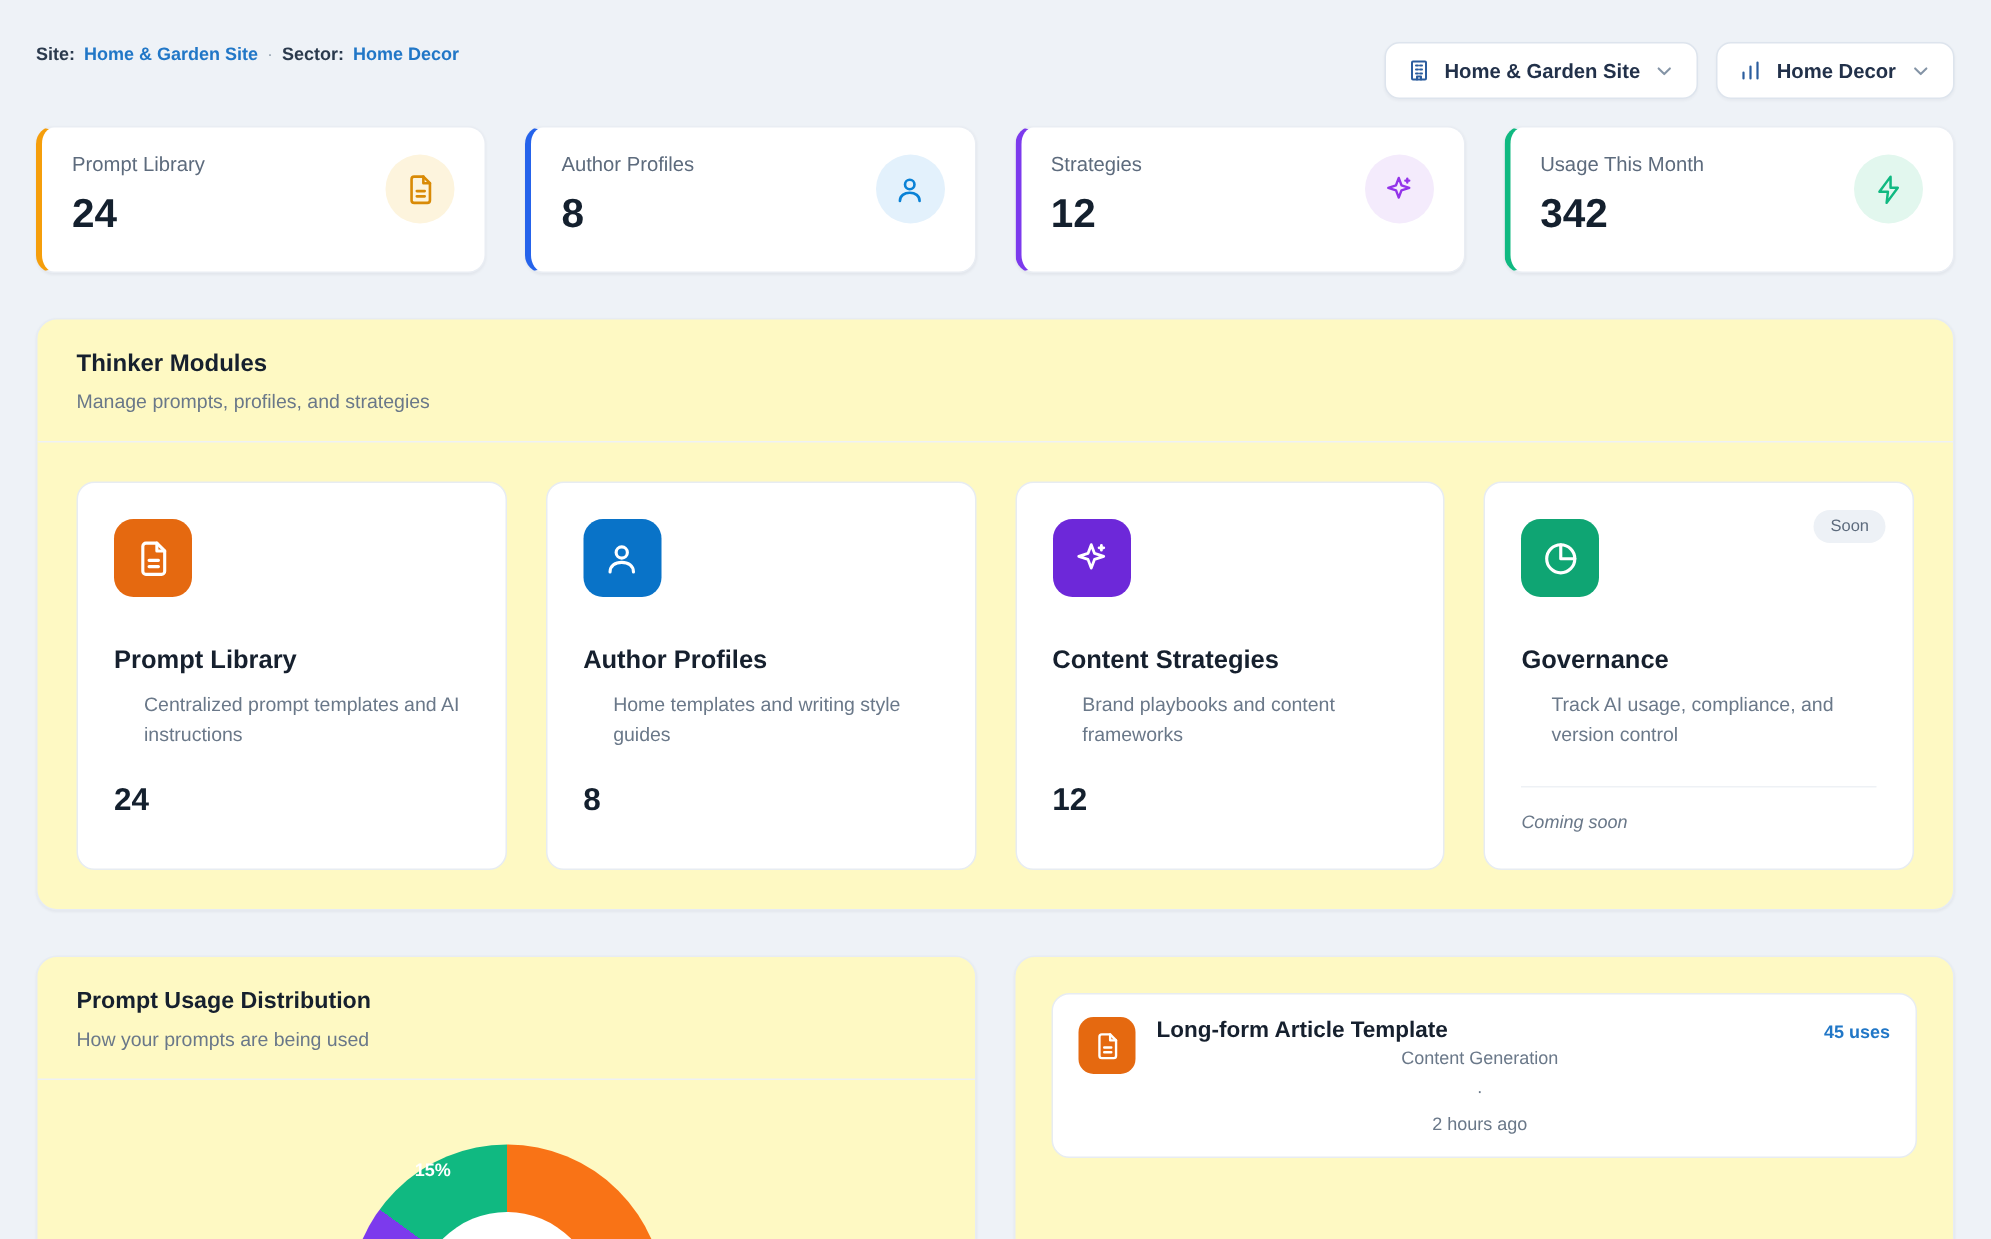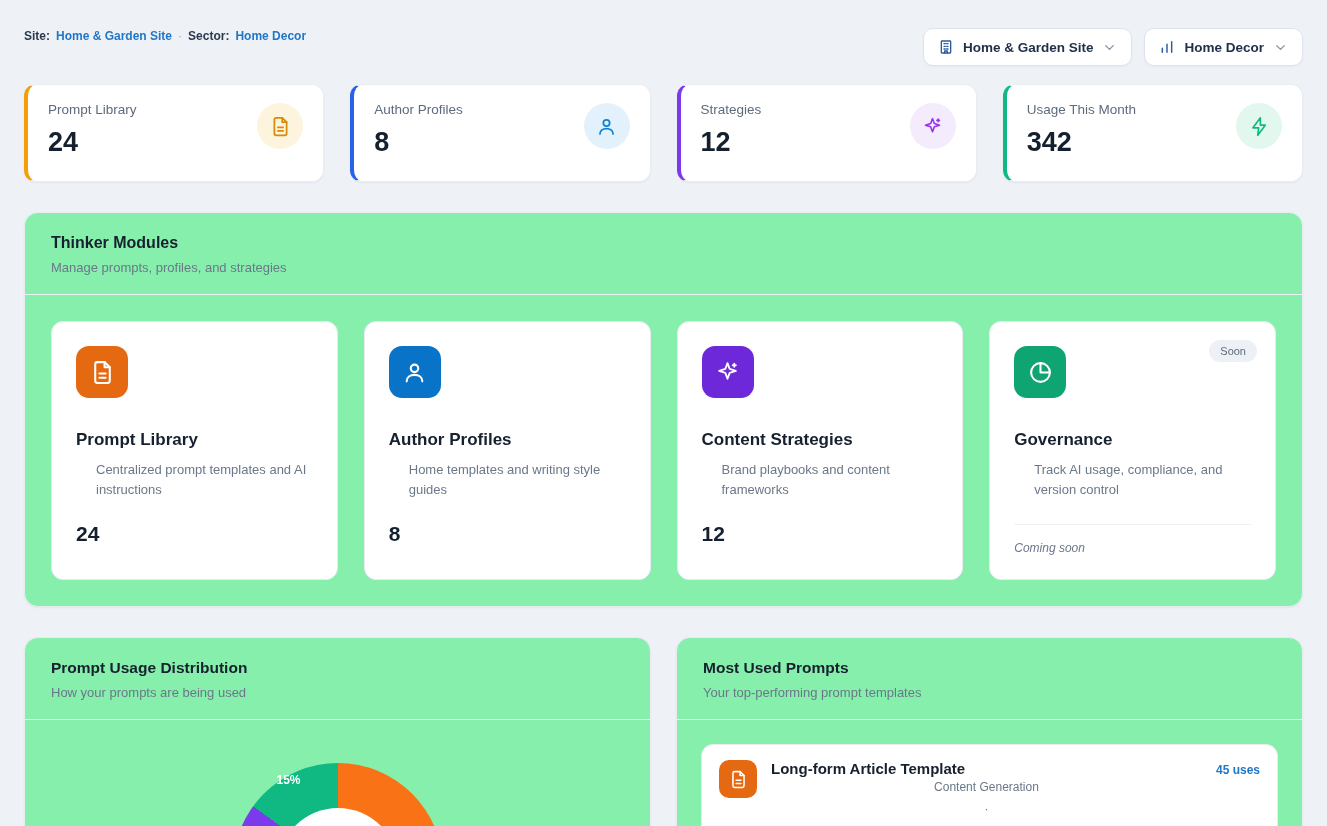--- a/index.html
+++ b/index.html
@@ -43,21 +43,21 @@
   .stat-icon { position:absolute; top:18px; right:20px; width:46px; height:46px; border-radius:50%;
     display:flex; align-items:center; justify-content:center; }
   .stat-icon svg { width:21px; height:21px; }
   .si-orange { background:#fdf4dd; color:#d98a06; }
   .si-blue   { background:#e3f1fc; color:#0b82d6; }
   .si-purple { background:#f4ebfc; color:#9333ea; }
   .si-green  { background:#e2f7ee; color:#10b981; }
 
   
   .panel {
-    background:#86efac; border-radius:14px; border:1px solid #e7ecf3;
+    background:#fef9c3; border-radius:14px; border:1px solid #e7ecf3;
     box-shadow:0 1px 2px rgba(16,24,40,.05); margin-top:30px; overflow:hidden;
   }
   .panel-head { padding:21px 26px 19px; border-bottom:1px solid #eef1f5; }
   .panel-title { font-size:16px; font-weight:700; color:#16202e; }
   .panel-sub { font-size:13px; color:#6a7889; margin-top:8px; }
 
   
   .modules-grid { display:grid; grid-template-columns:repeat(4,1fr); gap:26px; padding:26px; }
   .module-card {
     border:1px solid #e7ecf2; border-radius:12px; padding:24px; position:relative;
@@ -255,24 +255,20 @@
         <div class="panel-sub">How your prompts are being used</div>
       </div>
       <div class="chart-body">
         <div class="donut" style="background: conic-gradient(rgb(249, 115, 22) 0%, rgb(249, 115, 22) 45%, rgb(59, 130, 246) 45%, rgb(59, 130, 246) 78.5%, rgb(124, 58, 237) 78.5%, rgb(124, 58, 237) 85%, rgb(16, 185, 129) 85%, rgb(16, 185, 129) 100%);">
           <span class="donut-label">15%</span>
         </div>
       </div>
     </div>
 
     <div class="panel" style="margin-top:0;">
-      <div class="panel-head">
-        <div class="panel-title" style="font-size:15.5px;">Most Used Prompts</div>
-        <div class="panel-sub">Your top-performing prompt templates</div>
-      </div>
       <div class="prompt-list">
         <div class="prompt-item">
           <div class="prompt-item-icon">
             <svg viewBox="0 0 24 24" fill="none" stroke="currentColor" stroke-width="2" stroke-linecap="round" stroke-linejoin="round">
                 <path d="M14 2H7a2 2 0 0 0-2 2v16a2 2 0 0 0 2 2h10a2 2 0 0 0 2-2V7z"></path>
                 <path d="M14 2v5h5"></path>
                 <path d="M9 13h6M9 17h6"></path>
               </svg>
           </div>
           <div class="prompt-item-main">

